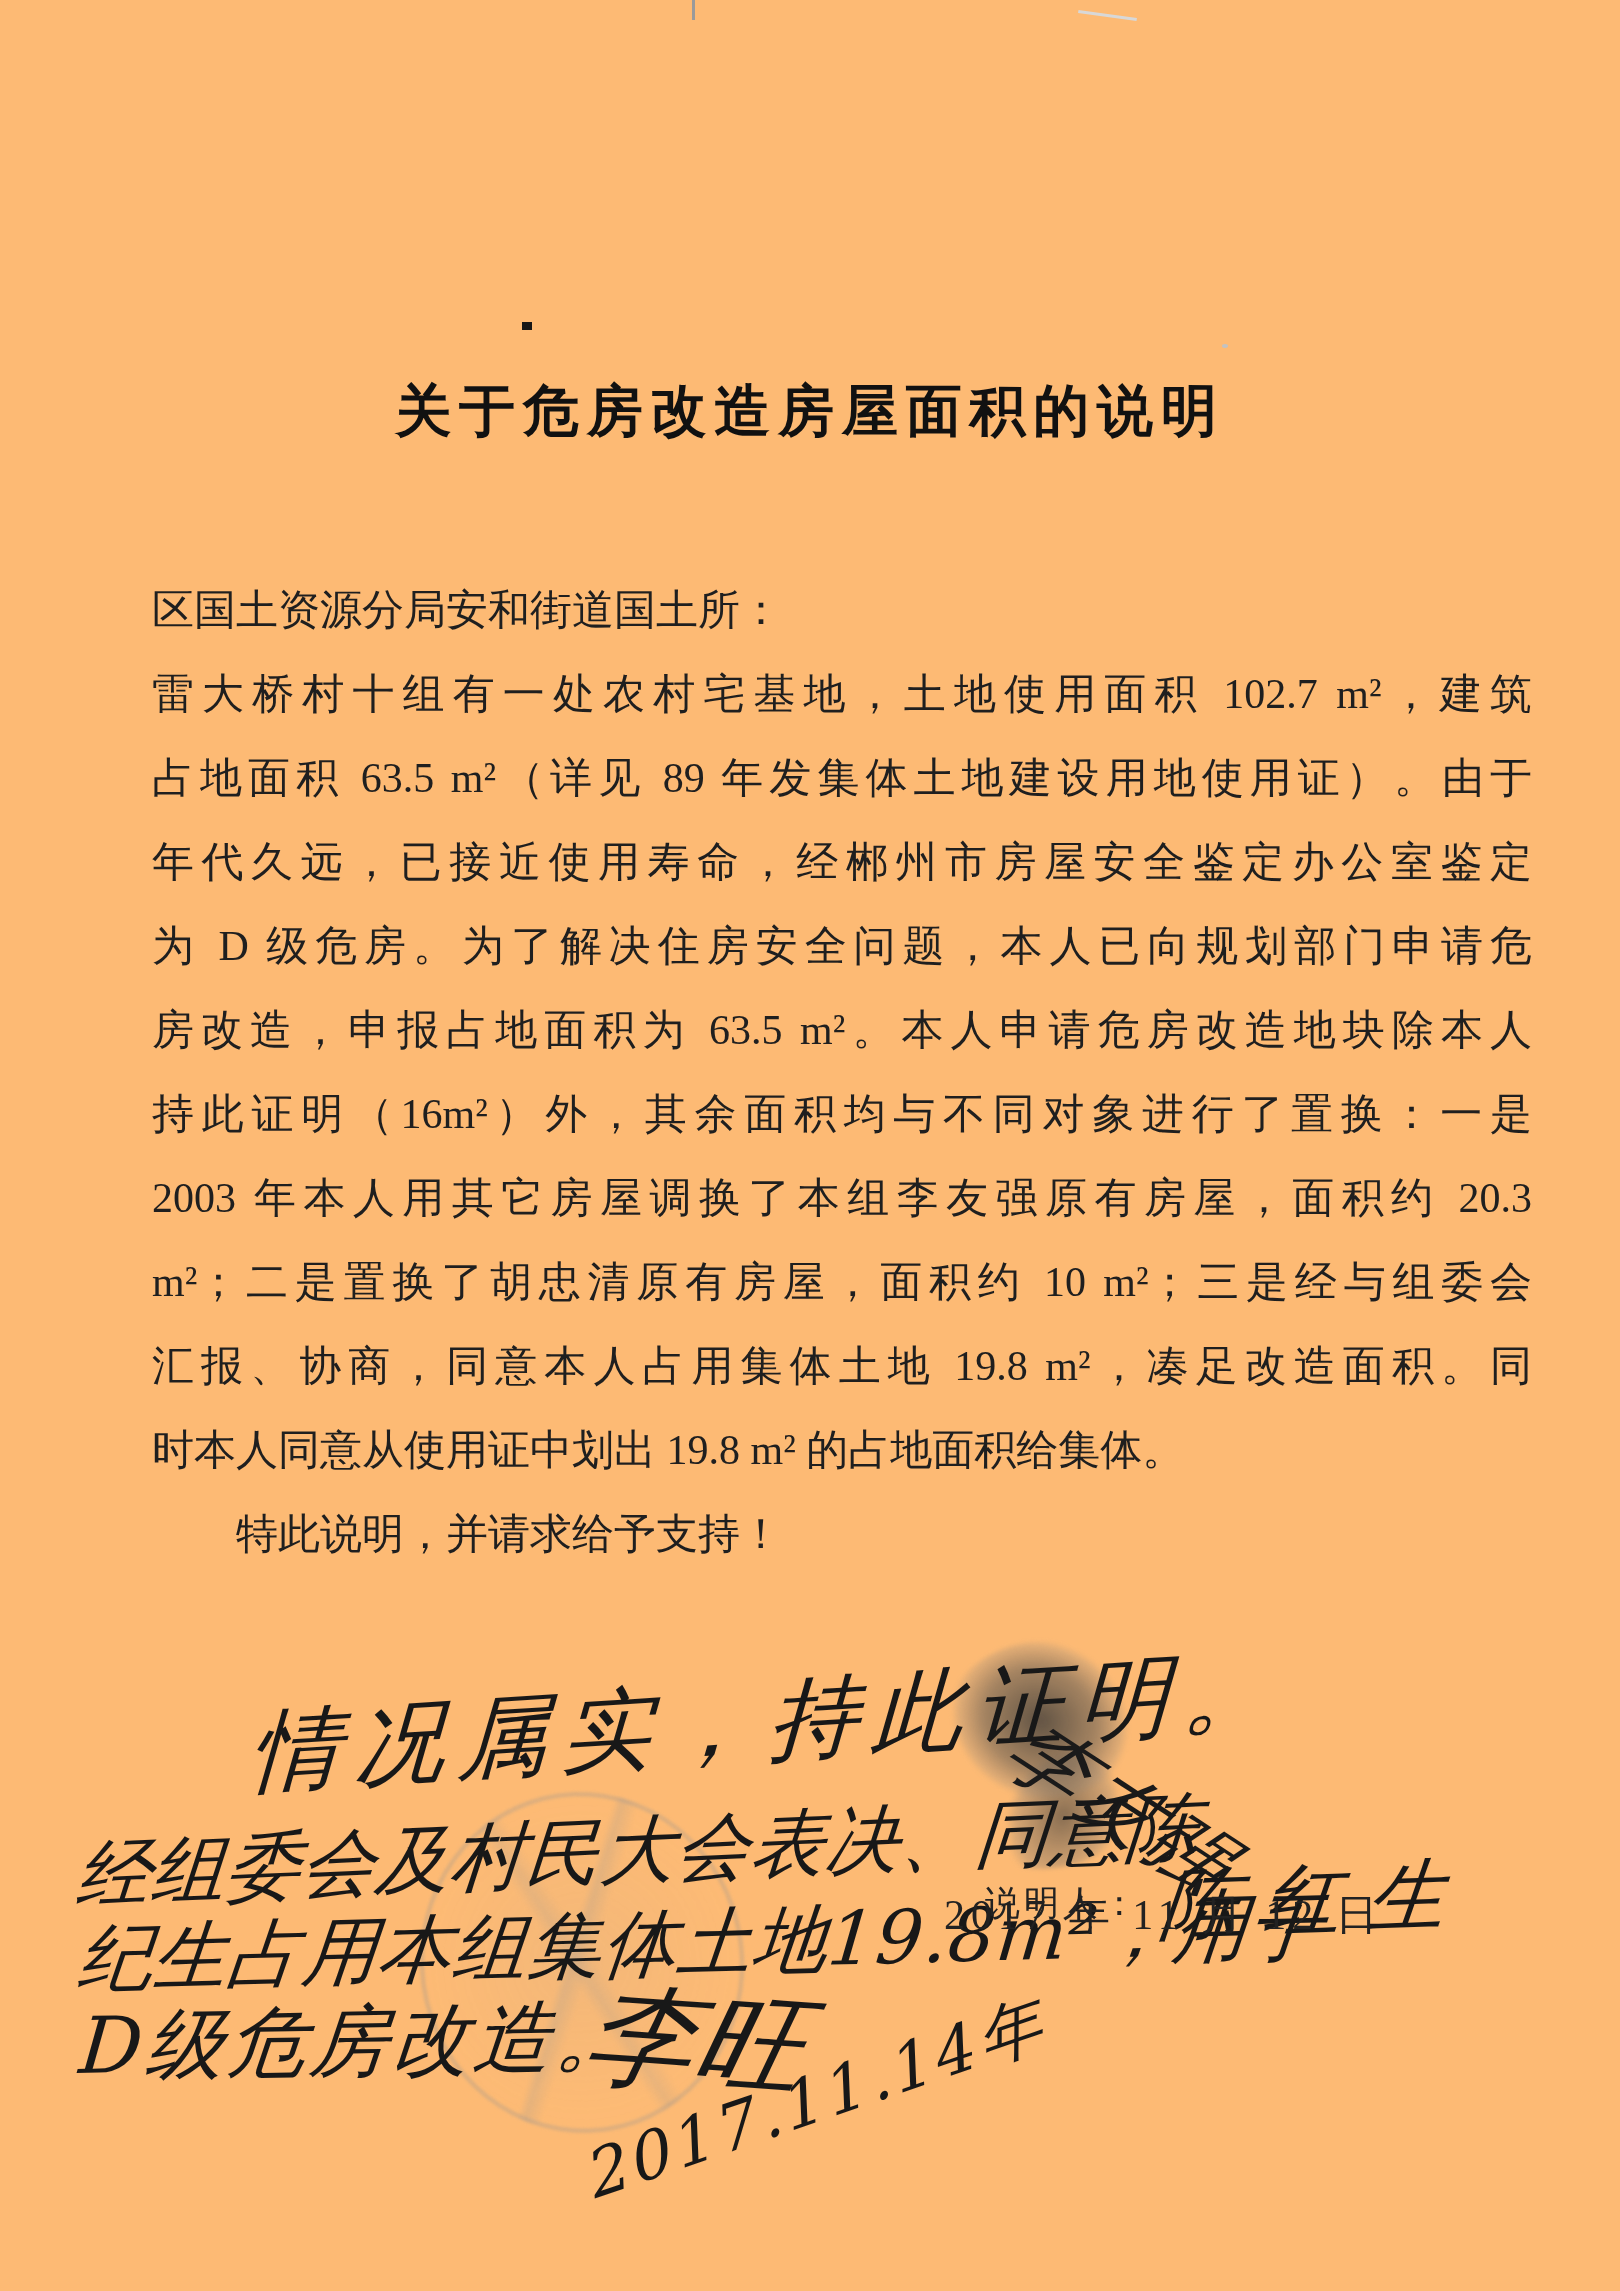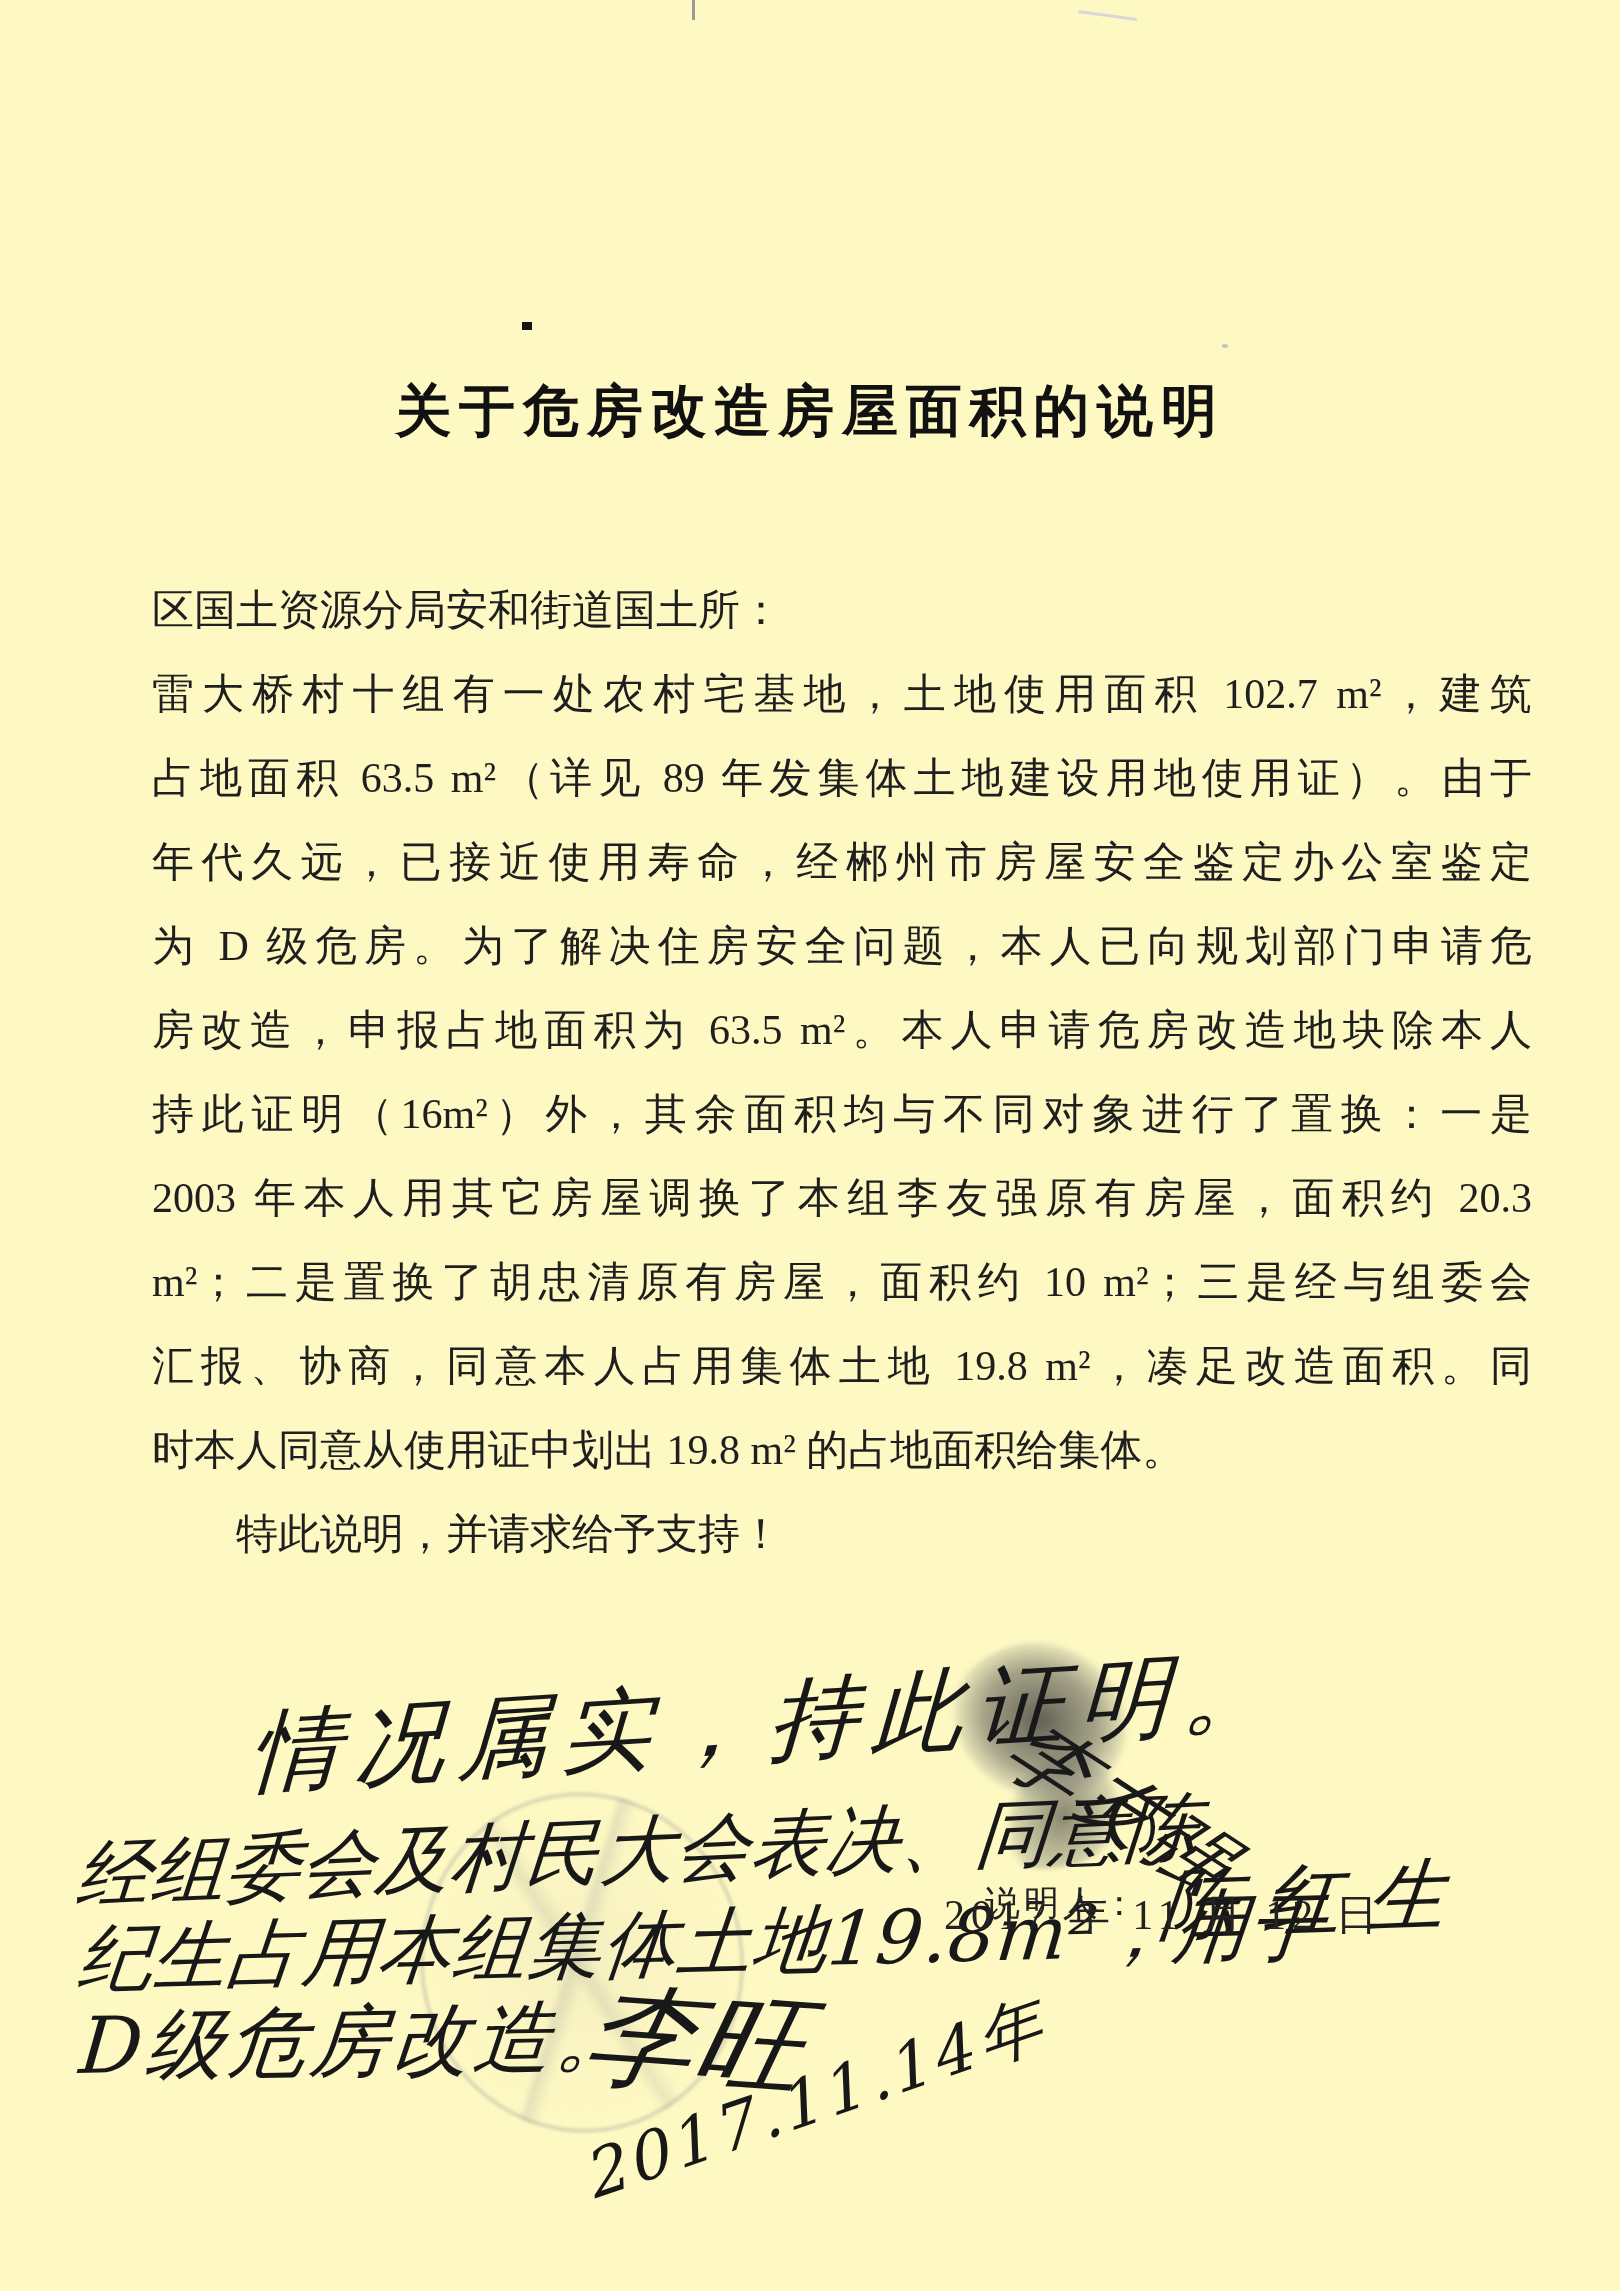--- a/index.html
+++ b/index.html
@@ -1,19 +1,19 @@
 <!DOCTYPE html>
 <html><head>
 <meta charset="utf-8">
 <style>
   html,body{margin:0;padding:0;background:#ffffff;}
   #page{
     position:relative;
     width:1620px;height:2292px;
-    background:#fef9c3;
+    background:#fdba74;
     overflow:hidden;
     font-family:"Liberation Serif","DejaVu Serif",serif;
     color:#1c1c1c;
   }
   
   .doc-title{
     position:absolute;top:374px;left:0;width:1620px;
     text-align:center;
     font-size:56px;font-weight:bold;letter-spacing:7.8px;
     color:#111;

